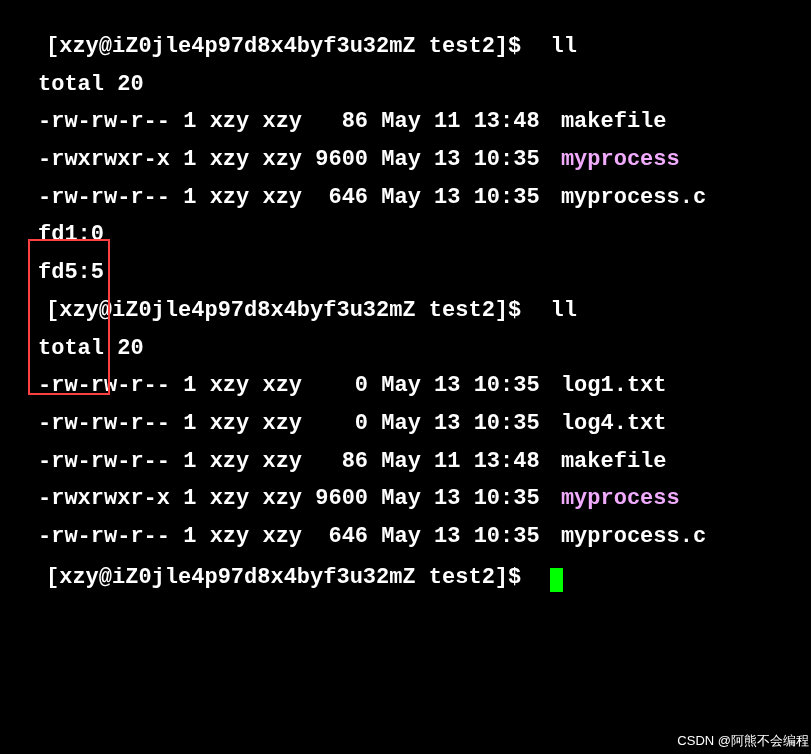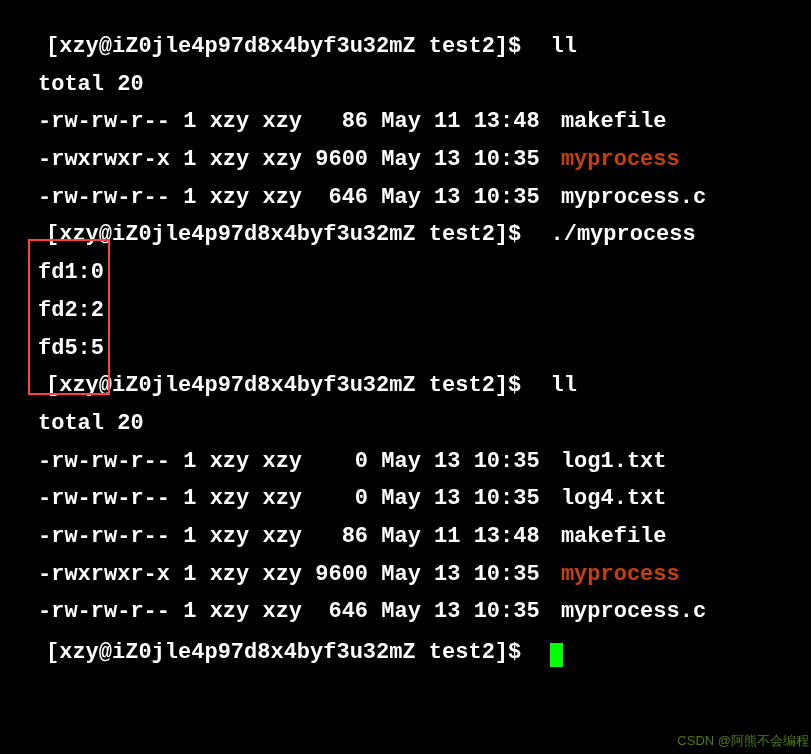--- a/index.html
+++ b/index.html
@@ -9,21 +9,21 @@
       font-size: 22px;
       font-weight: bold;
       color: #fff;
       line-height: 1.35;
       padding: 8px 6px;
       width: 811px;
       height: 754px;
       position: relative;
     }
     .line { white-space: pre; }
-    .exec { color: #c2410c; }
+    .exec { color: #f0abfc; }
     .highlight-box {
       border: 2px solid #ff4040;
       position: absolute;
       left: 4px;
       top: 215px;
       width: 82px;
       height: 156px;
       pointer-events: none;
     }
     .cursor {
@@ -31,38 +31,36 @@
       width: 13px;
       height: 24px;
       background: #00ff00;
       vertical-align: text-bottom;
       margin-bottom: -2px;
     }
     .watermark {
       position: absolute;
       right: 10px;
       bottom: 12px;
-      color: #4d7c0f;
+      color: #ffffff;
       font-size: 13px;
       font-weight: normal;
       font-family: Arial, sans-serif;
     }
   </style>
 </head>
 <body>
 
 <div id="terminal">
     <div class="line"><span>[xzy@iZ0jle4p97d8x4byf3u32mZ test2]$ </span><span>ll</span></div>
     <div class="line">total 20</div>
     <div class="line">-rw-rw-r-- 1 xzy xzy   86 May 11 13:48 <span class="">makefile</span></div>
     <div class="line">-rwxrwxr-x 1 xzy xzy 9600 May 13 10:35 <span class="exec">myprocess</span></div>
     <div class="line">-rw-rw-r-- 1 xzy xzy  646 May 13 10:35 <span class="">myprocess.c</span></div>
-    <div class="line"><span>[xzy@iZ0jle4p97d8x4byf3u32mZ test2]$ </span><span>./myprocess</span></div>
     <div class="line">fd1:0</div>
-    <div class="line">fd2:2</div>
     <div class="line">fd5:5</div>
     <div class="line"><span>[xzy@iZ0jle4p97d8x4byf3u32mZ test2]$ </span><span>ll</span></div>
     <div class="line">total 20</div>
     <div class="line">-rw-rw-r-- 1 xzy xzy    0 May 13 10:35 <span class="">log1.txt</span></div>
     <div class="line">-rw-rw-r-- 1 xzy xzy    0 May 13 10:35 <span class="">log4.txt</span></div>
     <div class="line">-rw-rw-r-- 1 xzy xzy   86 May 11 13:48 <span class="">makefile</span></div>
     <div class="line">-rwxrwxr-x 1 xzy xzy 9600 May 13 10:35 <span class="exec">myprocess</span></div>
     <div class="line">-rw-rw-r-- 1 xzy xzy  646 May 13 10:35 <span class="">myprocess.c</span></div>
     <div class="line"><span>[xzy@iZ0jle4p97d8x4byf3u32mZ test2]$ </span><span class="cursor"></span></div>
   </div>

